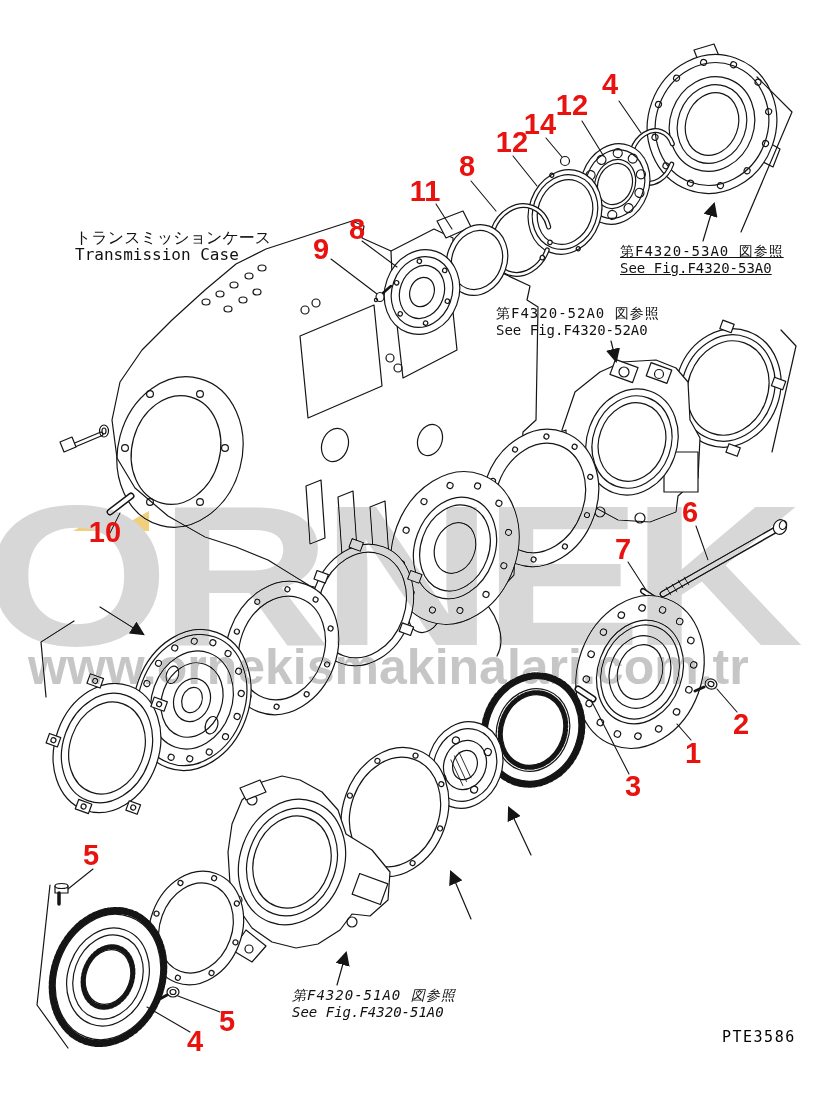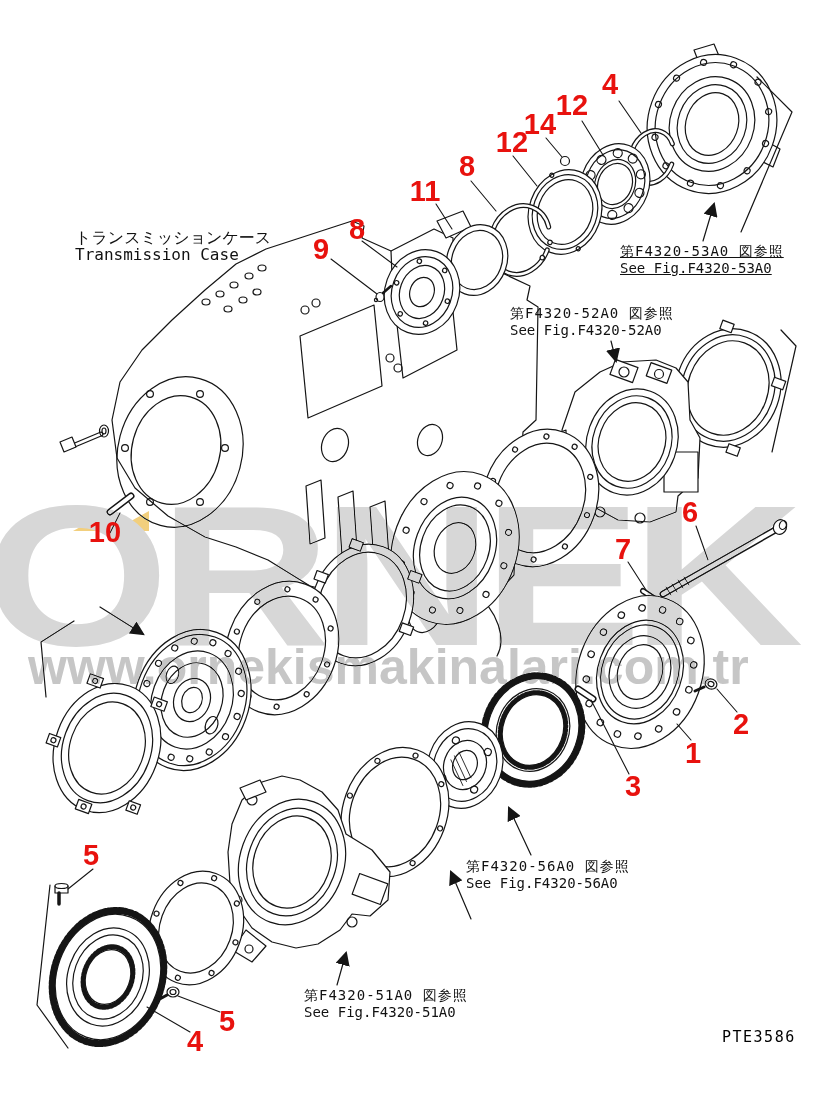--- a/index.html
+++ b/index.html
@@ -467,29 +467,25 @@
 
     <div class="case-label">
       <div class="jp">トランスミッションケース</div>
       <div>Transmission Case</div>
     </div>
 
     <div class="ref" style="left:620px;top:243px;text-decoration:underline;">
       <div class="jp">第F4320-53A0 図参照</div>
       <div>See Fig.F4320-53A0</div>
     </div>
-    <div class="ref" style="left:510px;top:305px;">
+    <div class="ref" style="left:496px;top:305px;">
       <div class="jp">第F4320-52A0 図参照</div>
       <div>See Fig.F4320-52A0</div>
     </div>
-    <div class="ref" style="left:466px;top:858px;">
-      <div class="jp">第F4320-56A0 図参照</div>
-      <div>See Fig.F4320-56A0</div>
-    </div>
-    <div class="ref" style="left:304px;top:987px;">
+    <div class="ref" style="left:292px;top:987px;font-style:italic;">
       <div class="jp">第F4320-51A0 図参照</div>
       <div>See Fig.F4320-51A0</div>
     </div>
 
     <span class="num" style="left:321px;top:249px;">9</span>
     <span class="num" style="left:357px;top:229px;">8</span>
     <span class="num" style="left:425px;top:191px;">11</span>
     <span class="num" style="left:467px;top:166px;">8</span>
     <span class="num" style="left:512px;top:142px;">12</span>
     <span class="num" style="left:540px;top:124px;">14</span>

